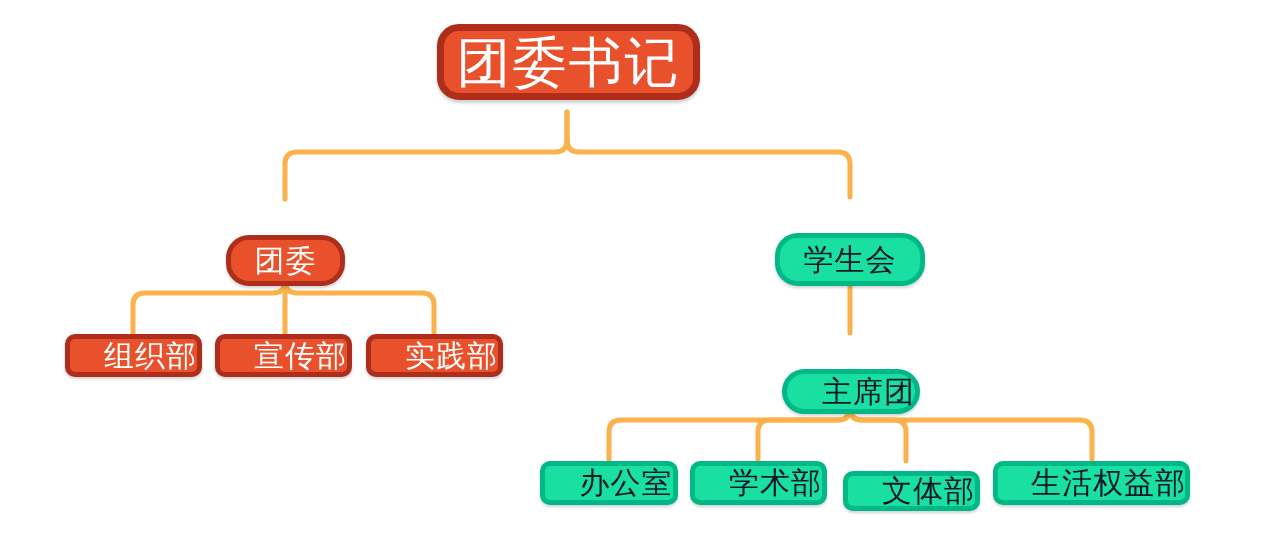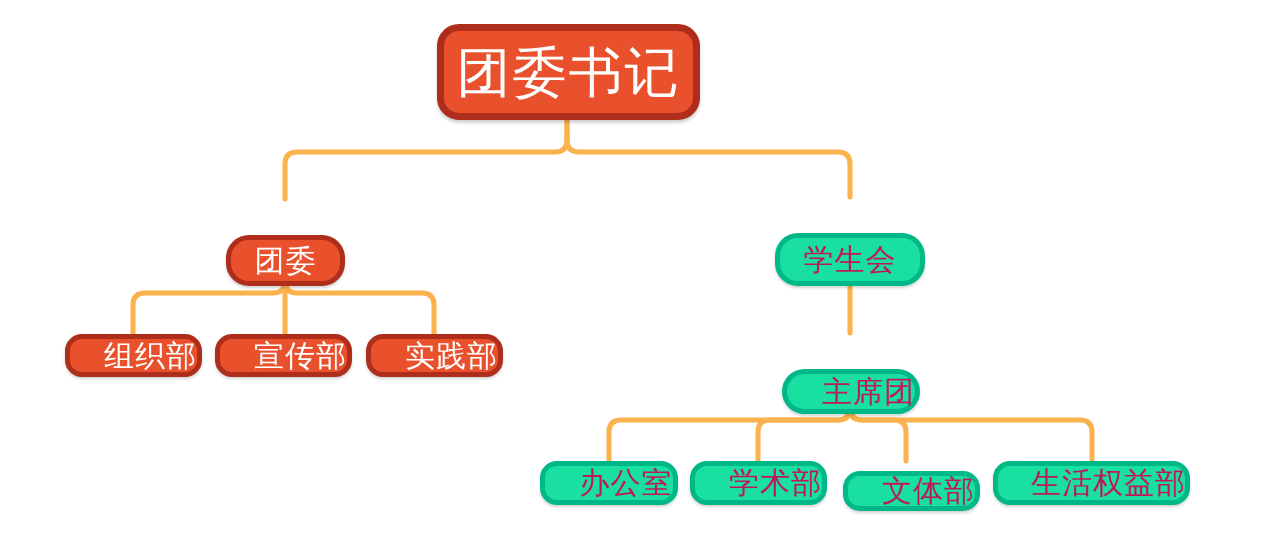--- a/index.html
+++ b/index.html
@@ -43,36 +43,36 @@
   
   .node.red {
     background: #E8512B;
     border-color: #AE2E1B;
     color: #FFFFFF;
   }
   
   .node.green {
     background: #19E0A1;
     border-color: #00B887;
-    color: #be185d;
+    color: #0f172a;
   }
   .node.root {
     border-width: 7px;
     border-radius: 22px;
     box-shadow: 0 3px 3px rgba(0,0,0,0.18);
   }
   .node.level1 {
     border-width: 5px;
     border-radius: 23px;
     box-shadow: 0 2px 3px rgba(0,0,0,0.18);
     margin-top: 36px;
   }
   .node.level2 {
     border-width: 5px;
-    border-radius: 17px;
+    border-radius: 10px;
     box-shadow: 0 2px 3px rgba(0,0,0,0.18);
     padding-left: 34px;
   }
   .node.root .node-label { font-size: 54px; letter-spacing: 2px; }
   .node.level1 .node-label { font-size: 30px; letter-spacing: 1px; }
   .node.level2 .node-label { font-size: 30px; letter-spacing: 1px; }
 </style>
 </head>
 <body>
 
@@ -86,21 +86,21 @@
         <path d="M285,250 L285,334"></path>
         <path d="M285,250 L285,281 Q285,293 297,293 L422,293 Q434,293 434,305 L434,334"></path>
         <path d="M850,250 L850,333"></path>
         <path d="M850,378 L850,408 Q850,420 838,420 L621,420 Q609,420 609,432 L609,461"></path>
         <path d="M850,378 L850,408 Q850,420 838,420 L770,420 Q758,420 758,432 L758,461"></path>
         <path d="M850,378 L850,408 Q850,420 862,420 L894,420 Q906,420 906,432 L906,461"></path>
         <path d="M850,378 L850,408 Q850,420 862,420 L1080,420 Q1092,420 1092,432 L1092,461"></path>
       </g>
   </svg>
 
-  <div class="node root red" style="left: 437px; top: 24px; width: 263px; height: 96px;">
+  <div class="node root red" style="left: 437px; top: 24px; width: 263px; height: 76px;">
     <span class="node-label">团委书记</span>
   </div>
 
   <div class="node level1 red" style="left: 226px; top: 199px; width: 119px; height: 51px;">
     <span class="node-label">团委</span>
   </div>
 
   <div class="node level1 green" style="left: 775px; top: 197px; width: 150px; height: 53px;">
     <span class="node-label">学生会</span>
   </div>

